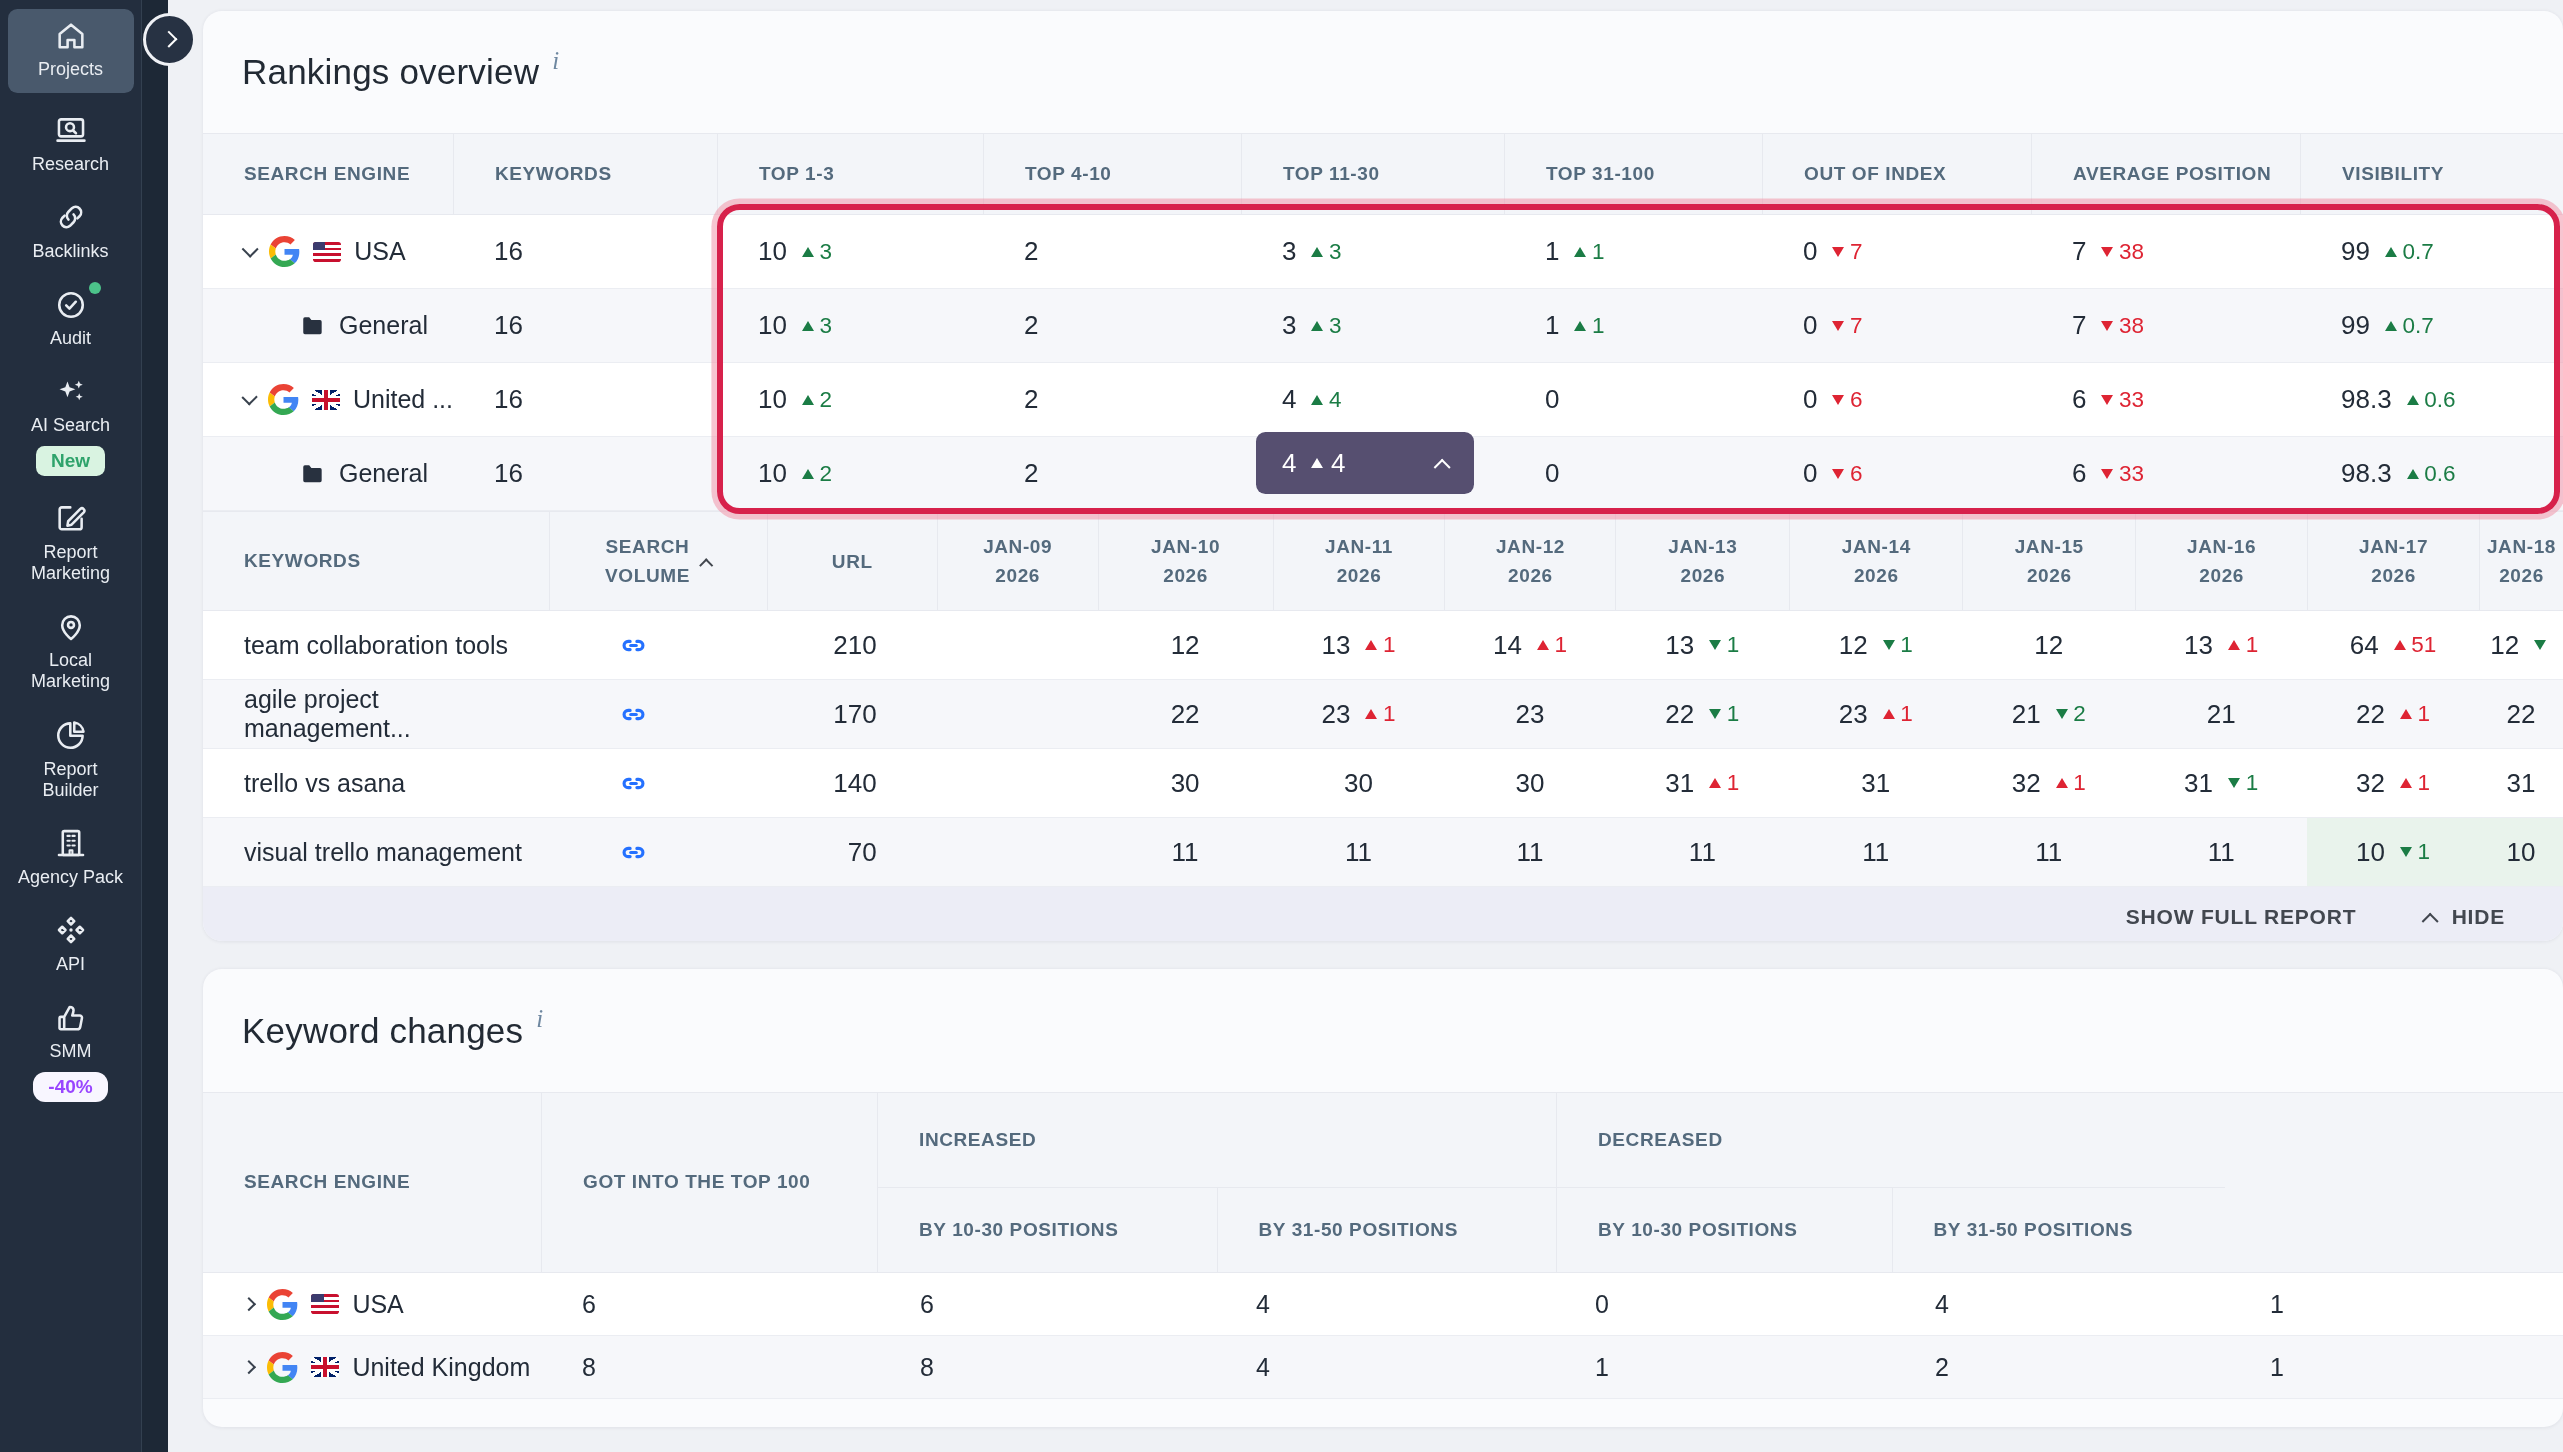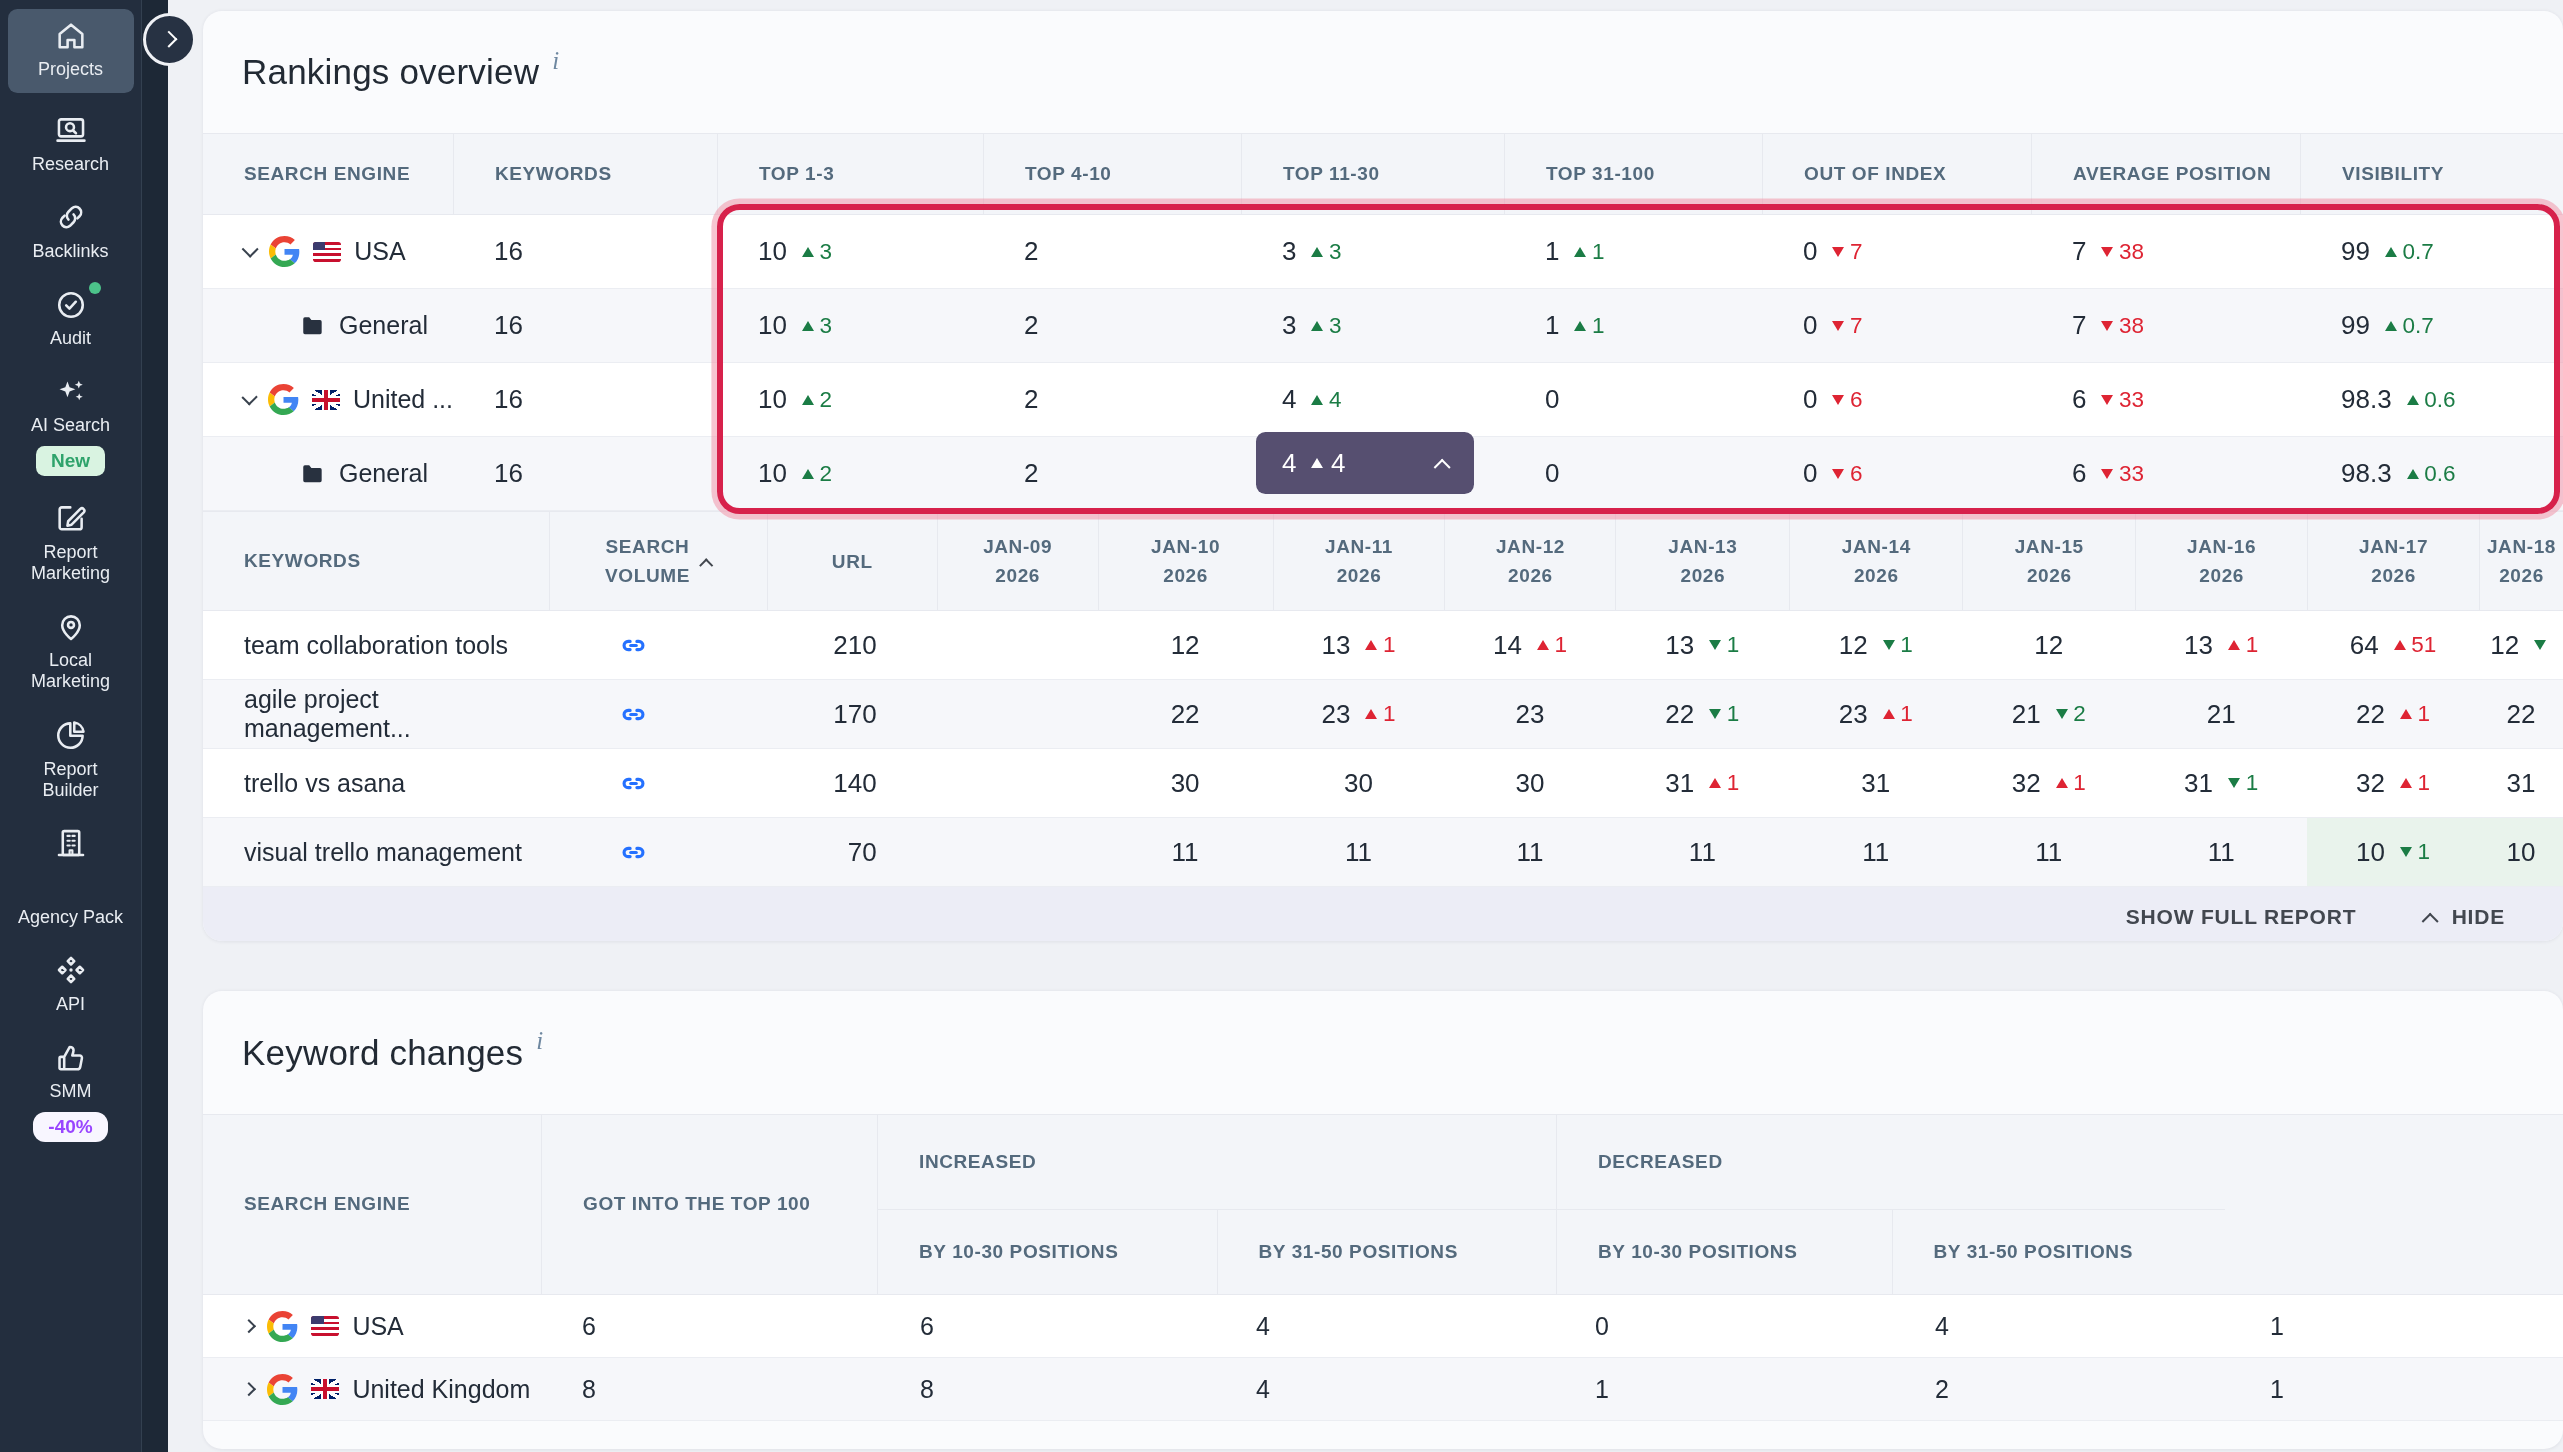--- a/index.html
+++ b/index.html
@@ -18,21 +18,21 @@
   .side-item.selected{background:#49596C;border-radius:9.4px;padding:9.4px 0 12.2px;margin-bottom:13px;}
   .side-item svg{width:34px;height:34px;}
   .status-dot{position:absolute;top:1.9px;left:81px;width:12.2px;height:12.2px;border-radius:50%;background:#4CC38A;}
   .side-badge{margin-top:2.8px;font-weight:bold;border-radius:8.4px;padding:3.8px 15px;font-size:19px;}
   .side-badge.green{background:#D9F3E1;color:#2EA36B;}
   .side-badge.purple{background:#F8F6FF;color:#9945FF;border-radius:12.2px;}
 
   
   .card{position:absolute;background:#FAFBFD;border-radius:19px;box-shadow:0 0.9px 3.8px rgba(25,35,55,.07);overflow:hidden;}
   .card1{left:203px;top:11.3px;width:2360px;height:930px;}
-  .card2{left:203px;top:991px;width:2360px;height:458px;}
+  .card2{left:203px;top:969px;width:2360px;height:458px;}
   .card-title-row{display:flex;align-items:center;gap:13px;height:122px;padding-left:39px;box-sizing:border-box;}
   .card2 .card-title-row{height:123px;}
   .card-title{font-size:35px;font-weight:500;color:#222A34;letter-spacing:0.2px;}
   .info-i{font-family:"Liberation Serif",serif;font-style:italic;font-size:25px;color:#6E87A0;align-self:flex-start;margin-top:36px;}
 
   
   .thead{display:flex;background:#F3F5F9;border-top:0.9px solid #E7E9EF;border-bottom:0.9px solid #E7E9EF;box-sizing:border-box;}
   .hcell{display:flex;align-items:center;box-sizing:border-box;border-left:0.9px solid #E7E9EF;
          color:#546A7D;font-weight:bold;font-size:19px;letter-spacing:0.6px;}
   .hcell:first-child{border-left:none;}
@@ -157,21 +157,21 @@
               <path d="M14.3 3.2a7.6 7.6 0 0 1 6.5 6.5h-6.5z"></path>
             </svg></span>
           <span style="max-width: 113px;">Report Builder</span>
         </div>
         <div class="side-item">
           <span style="width: 34px; height: 34px; display: block; position: relative;"><svg viewBox="0 0 24 24" fill="none" stroke="#E9EDF2" stroke-width="1.8" stroke-linecap="round" stroke-linejoin="round">
               <rect x="6.2" y="3.6" width="11.6" height="16.9" rx="1"></rect>
               <path d="M3.5 20.5h17"></path>
               <path d="M9.5 7h1.6M13 7h1.6M9.5 10.4h1.6M13 10.4h1.6M9.5 13.8h1.6M13 13.8h1.6M11 20.4v-3.3h2v3.3" stroke-width="1.5"></path>
             </svg></span>
-          <span style="max-width: 113px; margin-top: 40px;">Agency Pack</span>
+          <span style="max-width: 113px;">Agency Pack</span>
         </div>
         <div class="side-item">
           <span style="width: 34px; height: 34px; display: block; position: relative;"><svg viewBox="0 0 24 24" fill="none" stroke="#E9EDF2" stroke-width="1.8" stroke-linecap="round" stroke-linejoin="round">
               <path d="M12 3.5 14.3 5.8 12 8.1 9.7 5.8zM12 15.9l2.3 2.3L12 20.5l-2.3-2.3zM5.8 9.7 8.1 12l-2.3 2.3L3.5 12zM18.2 9.7l2.3 2.3-2.3 2.3L15.9 12z"></path>
               <circle cx="12" cy="12" r="1.2" fill="#E9EDF2" stroke="none"></circle>
             </svg></span>
           <span style="max-width: 113px;">API</span>
         </div>
         <div class="side-item">
           <span style="width: 34px; height: 34px; display: block; position: relative;"><svg viewBox="0 0 24 24" fill="none" stroke="#E9EDF2" stroke-width="1.8" stroke-linecap="round" stroke-linejoin="round">

